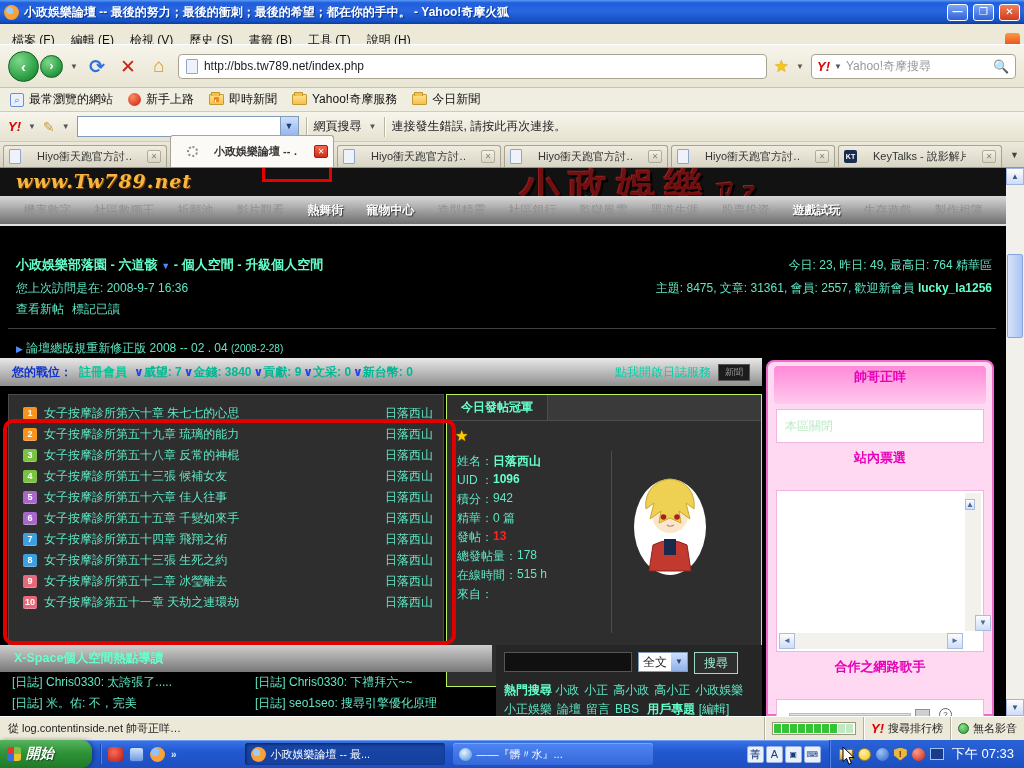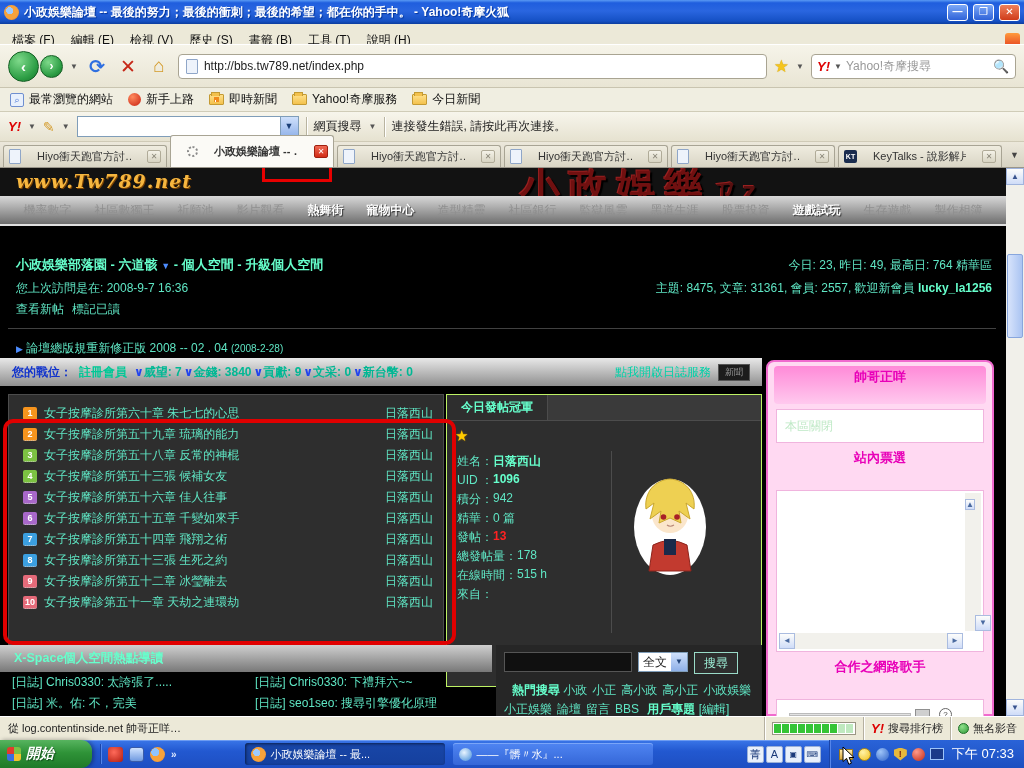--- a/index.html
+++ b/index.html
@@ -125,21 +125,21 @@
 #xspacebar{position:absolute;left:0;top:477px;width:492px;height:27px;background:linear-gradient(#cfcfcf,#787878);line-height:27px;padding:0 14px;font-size:12.5px;font-weight:bold;color:#66ffcc;}
 #xentries{position:absolute;left:0;top:506px;width:492px;font-size:0;}
 .xentry{display:inline-block;width:243px;height:21px;font-size:12px;color:#5fe6c4;padding-left:12px;white-space:nowrap;overflow:hidden;}
 #searchblock{position:absolute;left:496px;top:477px;width:266px;height:71px;background:#262626;}
 #searchrow{position:absolute;left:8px;top:7px;display:flex;gap:6px;align-items:flex-start;}
 #searchinput{width:128px;height:20px;background:#101010;border:1px solid #555;}
 #scope{height:20px;background:#fff;border:1px solid #7f9db9;display:flex;align-items:center;font-size:12px;}
 #scope .scope-label{padding:0 4px;color:#222;}
 #scope .scope-btn{width:16px;height:18px;background:linear-gradient(#cfe0fb,#8fb0e8);color:#23457a;font-size:8px;text-align:center;line-height:17px;}
 #searchbtn{height:22px;padding:0 9px;background:#2e2e2e;border:1px solid #9adbc8;color:#9ef0d8;font-size:12px;line-height:20px;}
-#hotline1{position:absolute;left:16px;top:37px;font-size:12px;color:#5fe6c4;white-space:nowrap;}
+#hotline1{position:absolute;left:8px;top:37px;font-size:12px;color:#5fe6c4;white-space:nowrap;}
 #hotline2{position:absolute;left:8px;top:56px;font-size:12px;color:#5fe6c4;white-space:nowrap;}
 .hotterm{margin-right:5px;}
 
 #pagescroll{position:absolute;left:1006px;top:0;width:18px;height:548px;background:#f1f0ea;}
 .ps-btn{position:absolute;left:0;width:18px;height:17px;background:linear-gradient(#fdfdfb,#cfdcf8);border:1px solid #a0b4dd;color:#39548f;font-size:8px;text-align:center;line-height:15px;}
 #ps-up{top:0;}#ps-dn{bottom:0;}
 #ps-thumb{position:absolute;left:1px;top:86px;width:16px;height:84px;background:linear-gradient(90deg,#d7e3fb,#aac4f2);border:1px solid #88a6dd;border-radius:2px;}
 
 #statusbar{position:absolute;top:716px;left:0;width:1024px;height:24px;background:#ece9d8;border-top:1px solid #fff;display:flex;align-items:center;font-size:11px;color:#222;}
 #status-msg{flex:1;padding:0 8px;white-space:nowrap;overflow:hidden;}

